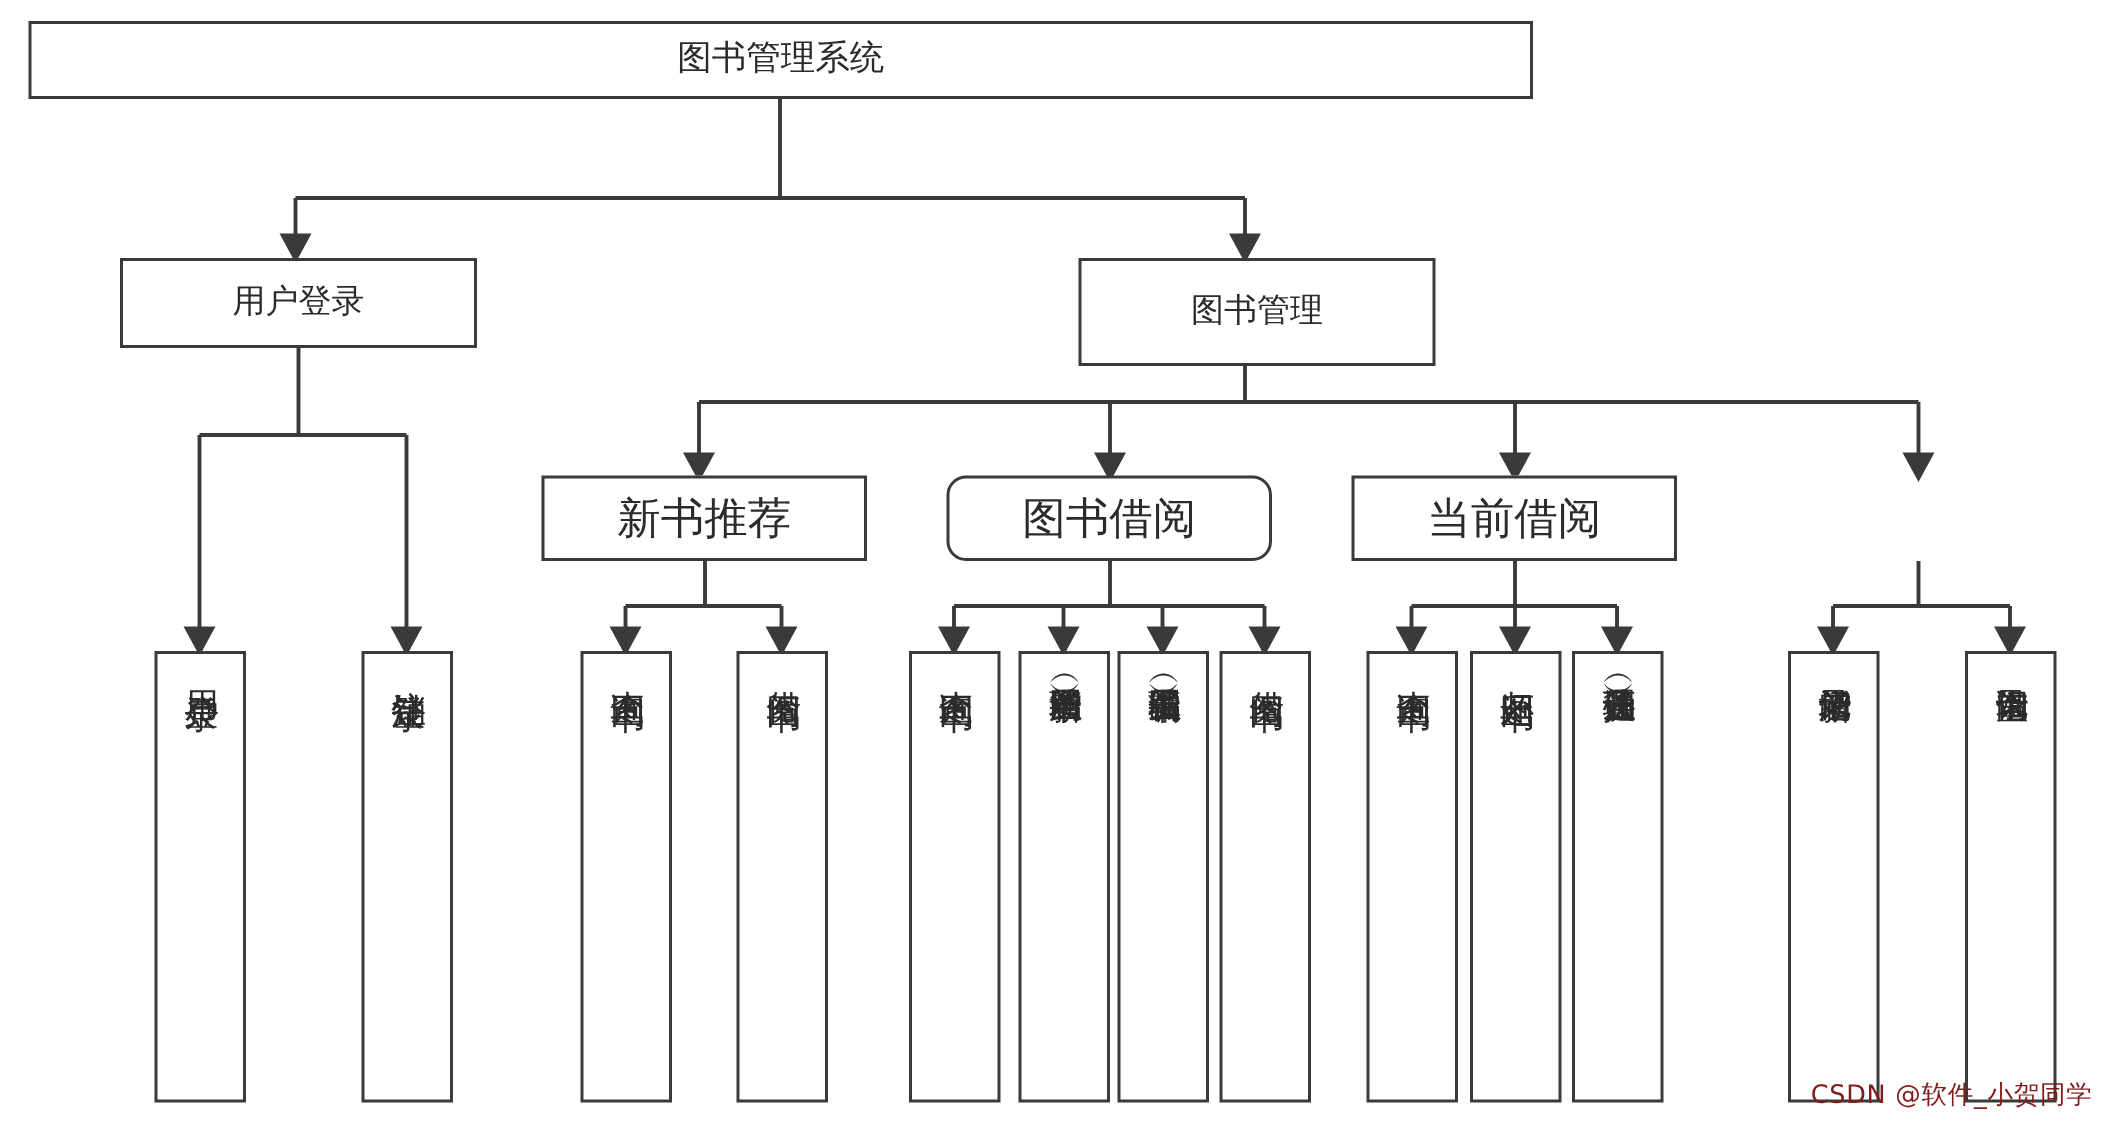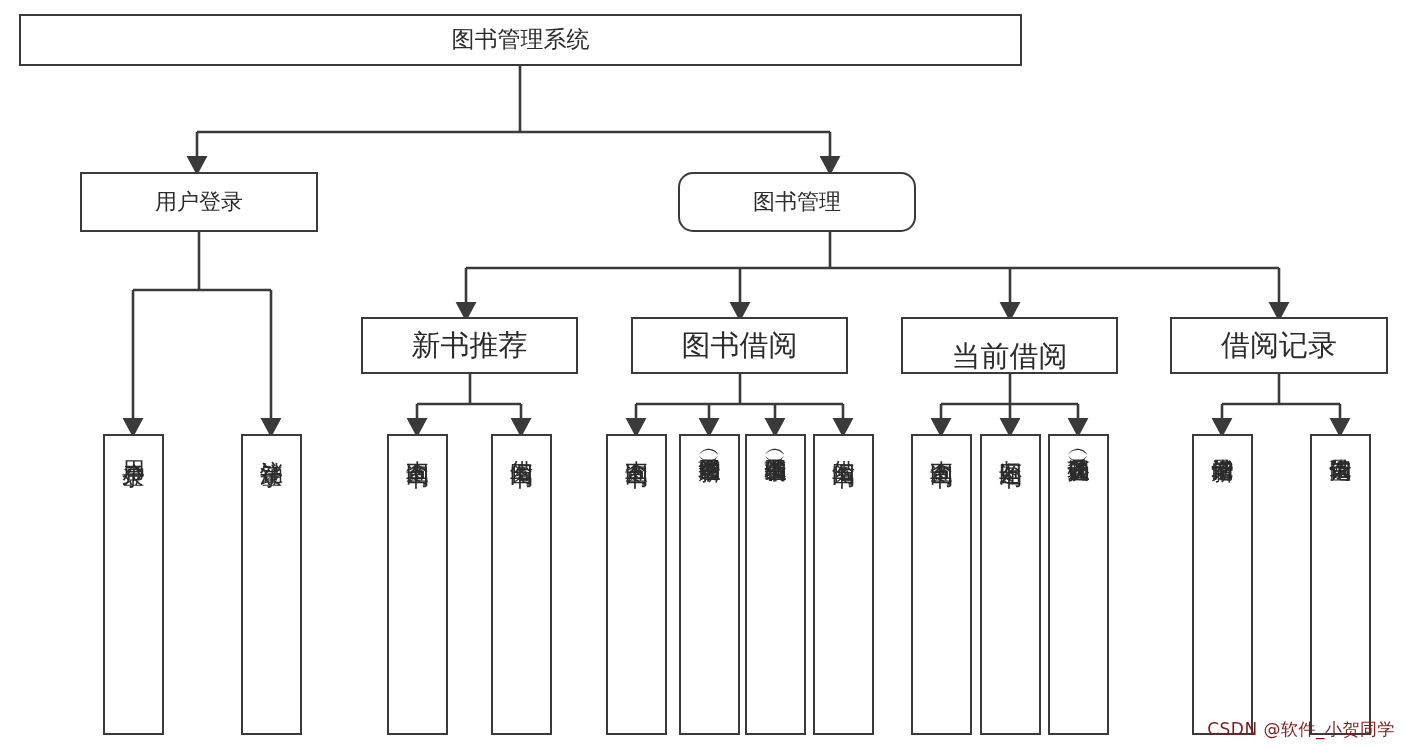--- a/index.html
+++ b/index.html
@@ -129,39 +129,36 @@
   </svg>
 
   <div class="node level-0" style="left:19px; top:14px; width:1003px; height:52px;">
     <span class="node-label">图书管理系统</span>
   </div>
 
   <div class="node level-1" style="left:80px; top:172px; width:238px; height:60px;">
     <span class="node-label">用户登录</span>
   </div>
 
-  <div class="node level-1" style="left:678px; top:172px; width:238px; height:60px;border-radius:15px;">
+  <div class="node level-1" style="left:719px; top:172px; width:238px; height:72px;">
     <span class="node-label">图书管理</span>
   </div>
 
   <div class="node level-2" style="left:361px; top:317px; width:217px; height:57px;">
     <span class="node-label">新书推荐</span>
   </div>
 
-  <div class="node level-2" style="left:631px; top:317px; width:217px; height:57px;">
+  <div class="node level-2" style="left:631px; top:317px; width:217px; height:57px;border-radius:13px;">
     <span class="node-label">图书借阅</span>
   </div>
 
-  <div class="node level-2" style="left:901px; top:317px; width:217px; height:57px;align-items:flex-end;">
+  <div class="node level-2" style="left:901px; top:317px; width:217px; height:57px;">
     <span class="node-label">当前借阅</span>
   </div>
 
-  <div class="node level-2" style="left:1170px; top:317px; width:218px; height:57px;">
-    <span class="node-label">借阅记录</span>
-  </div>
 
   <div class="node leaf" style="left:103px; top:434px; width:61px; height:301px;">
     <span class="node-label">用户登录</span>
   </div>
 
   <div class="node leaf" style="left:241px; top:434px; width:61px; height:301px;">
     <span class="node-label">注销登录</span>
   </div>
 
   <div class="node leaf" style="left:387px; top:434px; width:61px; height:301px;">

